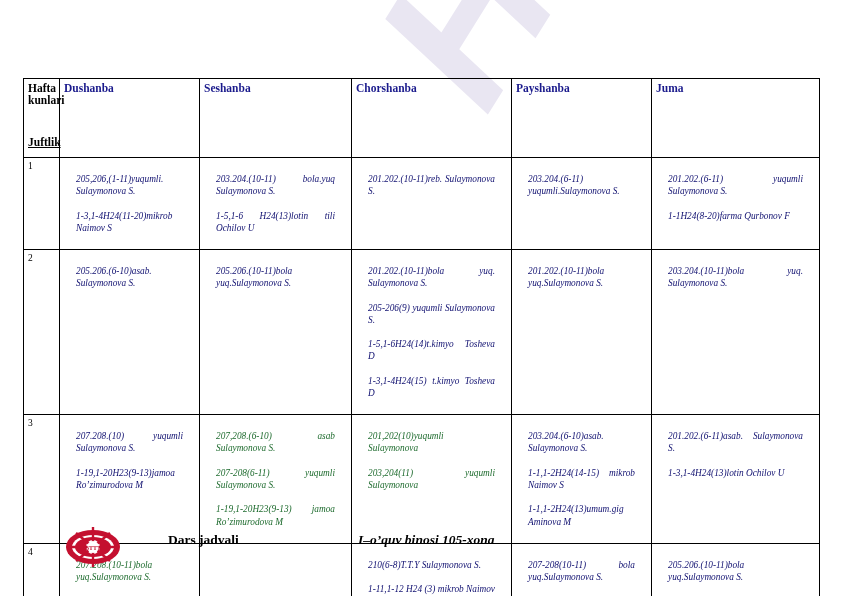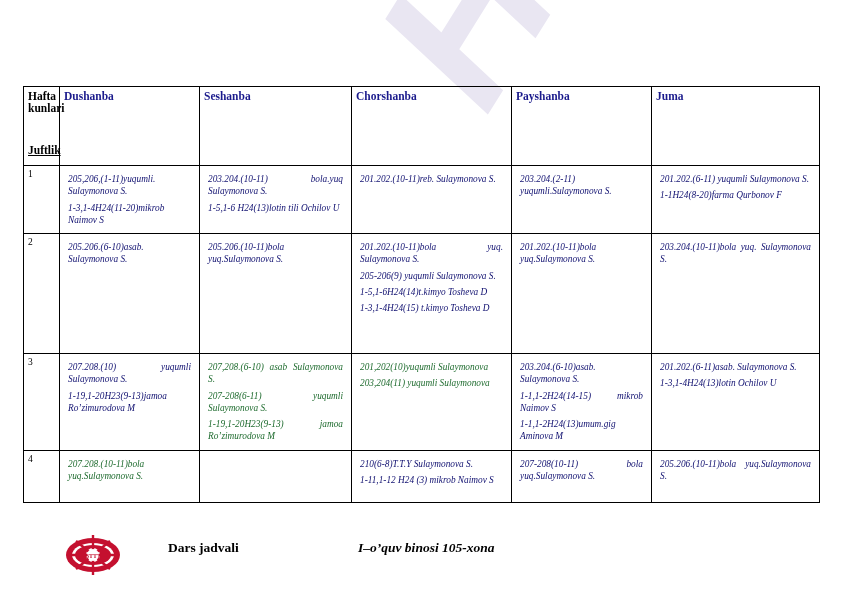--- a/index.html
+++ b/index.html
@@ -26,21 +26,21 @@
     letter-spacing: -10px;
     transform: rotate(-58deg);
     transform-origin: left top;
     white-space: nowrap;
     z-index: 0;
     pointer-events: none;
   }
   .page {
     position: absolute;
     left: 0;
-    top: 12px;
+    top: 4px;
     width: 842px;
     height: 560px;
     z-index: 1;
   }
   table.schedule {
     position: absolute;
     left: 23px;
     top: 74px;
     width: 796px;
     border-collapse: collapse;
@@ -96,21 +96,21 @@
     line-height: 1.32;
     color: #1a1a8c;
   }
   .cell.green {
     color: #1e6b2e;
   }
   .cell.dark {
     color: #101070;
   }
   .cell p {
-    margin: 4px;
+    margin: 12px;
     padding: 0;
     text-align: justify;
   }
   .r1 { height: 60px; }
   .r2 { height: 120px; }
   .r3 { height: 78px; }
   .r4 { height: 52px; }
 
   .footer-line {
     position: absolute;
@@ -188,21 +188,21 @@
             <p>1-3,1-4H24(11-20)mikrob Naimov S</p>
           </td>
         <td class="cell dark">
             <p>203.204.(10-11)                 bola.yuq Sulaymonova S.</p>
             <p>1-5,1-6 H24(13)lotin tili Ochilov U</p>
           </td>
         <td class="cell dark">
             <p>201.202.(10-11)reb. Sulaymonova S.</p>
           </td>
         <td class="cell dark">
-            <p>203.204.(2-11) yuqumli.Sulaymonova S.</p>
+            <p>203.204.(6-11) yuqumli.Sulaymonova S.</p>
           </td>
         <td class="cell dark">
             <p>201.202.(6-11)          yuqumli Sulaymonova S.</p>
             <p>1-1H24(8-20)farma Qurbonov F</p>
           </td>
       </tr>
       <tr class="r2">
         <td class="rownum">2</td>
         <td class="cell dark">
             <p>205.206.(6-10)asab. Sulaymonova S.</p>

